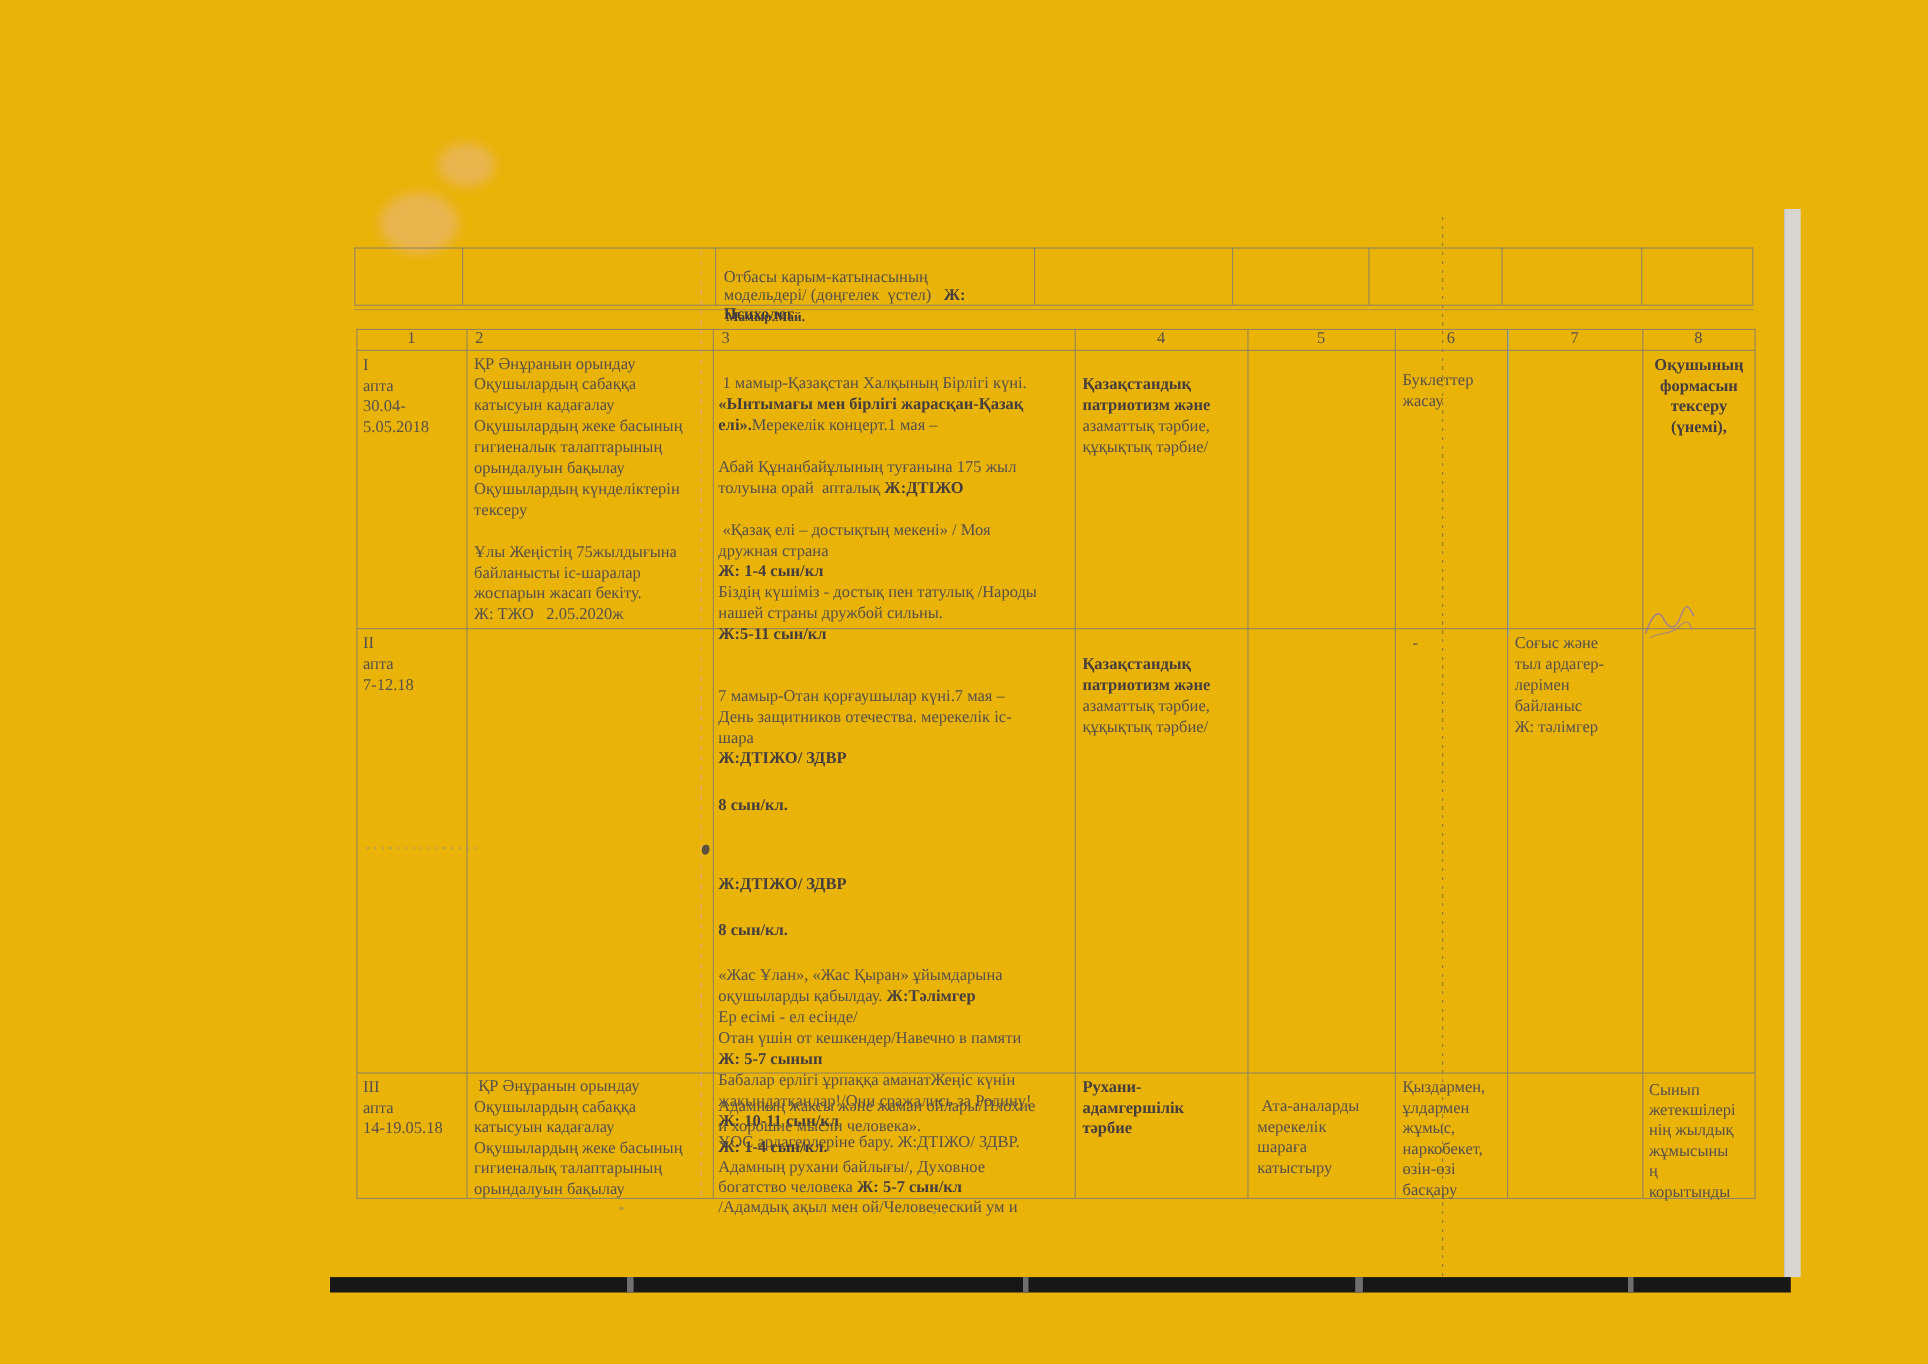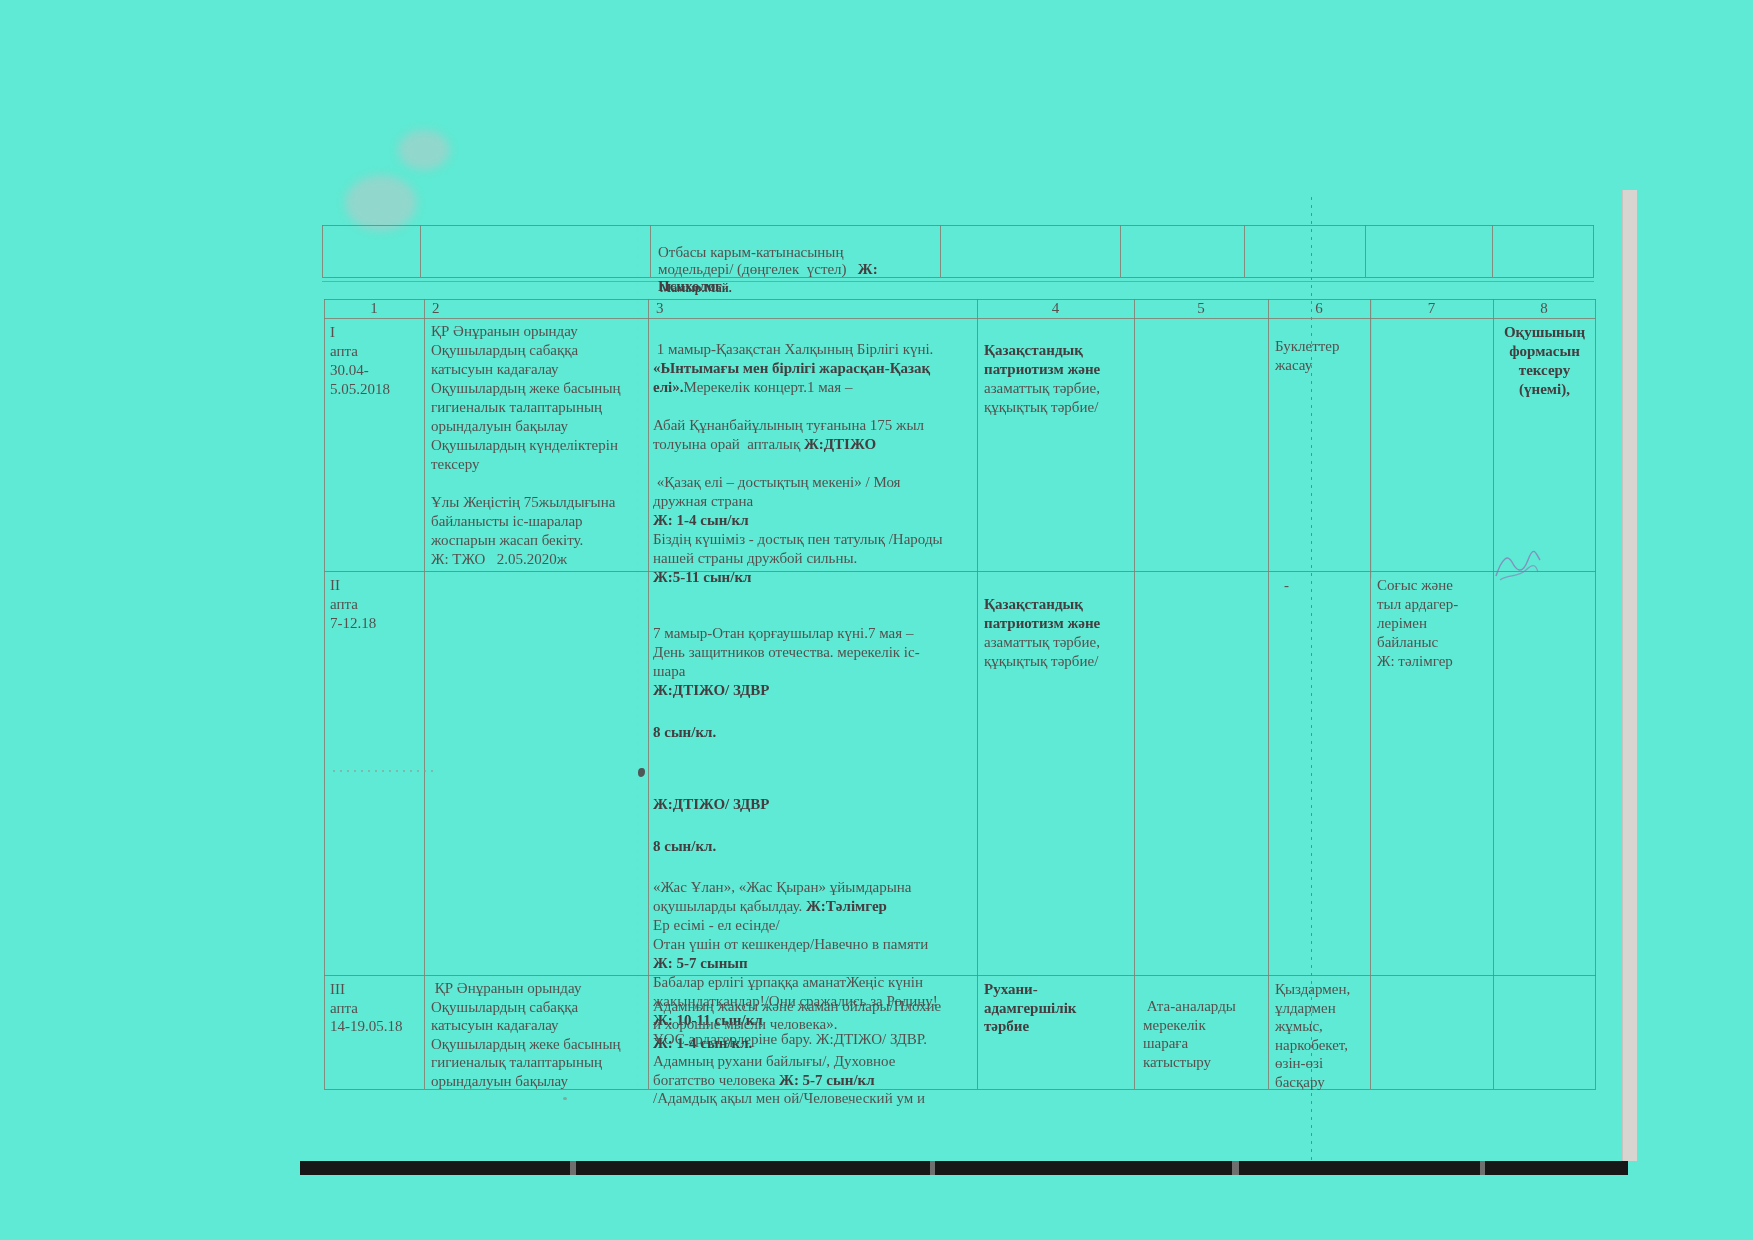--- a/index.html
+++ b/index.html
@@ -1,16 +1,16 @@
 <!DOCTYPE html>
 <html style="--ink: #57504f; --ink-bold: #453d40; --grid-line: #867c70; --teal-line: #7fc3ce; --pink-line: #e2a9b8; --crease-line: #6b6257; --scan-bar: #171717; --page-edge: #d8d5d1; --scribble: #8f72b5;"><head>
 <meta charset="utf-8">
 <style>
   html,body{margin:0;padding:0;background:#ffffff;}
-  .canvas{position:relative;width:1753px;height:1240px;background:#5eead4;overflow:hidden;
+  .canvas{position:relative;width:1753px;height:1240px;background:#eab308;overflow:hidden;
           font-family:"Liberation Serif","DejaVu Serif",serif;}
   
   .vl,.hl{position:absolute;background:var(--grid-line,#867c70);opacity:.85;}
   .vl{width:1px;}
   .hl{height:1px;}
   
   .cell{position:absolute;white-space:pre-line;font-size:15px;line-height:19px;
         color:var(--ink,#57504f);}
   .b{font-weight:700;color:var(--ink-bold,#453d40);}
   .ctr{text-align:center;}
@@ -195,20 +195,26 @@
   <div class="cell lh18" style="left:1275px;top:980px;width:92px;">Қыздармен,
 ұлдармен
 жұмыс,
 наркобекет,
 өзін-өзі
 басқару</div>
   <div class="cell lh18" style="left:1143px;top:997px;width:122px;">&nbsp;Ата-аналарды
 мерекелік
 шараға
 катыстыру</div>
+  <div class="cell lh18" style="left:1499px;top:982px;width:94px;">Сынып
+жетекшілері
+нің жылдық
+жұмысыны
+ң
+корытынды</div>
 
   <div class="inkblot" style="left:638px;top:768px;width:7px;height:9px;"></div>
   <div class="dotrow" style="left:333px;top:770px;width:105px;"></div>
   <div class="speck" style="left:563px;top:1097px;width:4px;height:3px;"></div>
   <div class="speck" style="left:848px;top:1101px;width:3px;height:3px;"></div>
 
   <svg class="scribble" style="left:1492px;top:546px;" width="52" height="40" viewBox="0 0 52 40">
     <path d="M4 30 C 10 12, 16 8, 20 16 S 30 30, 36 14 S 44 8, 48 14" fill="none" stroke="#8f72b5" stroke-width="1.4" opacity="0.75"></path>
     <path d="M8 34 C 16 28, 26 32, 34 24 S 44 20, 46 26" fill="none" stroke="#8f72b5" stroke-width="1.2" opacity="0.6"></path>
   </svg>

